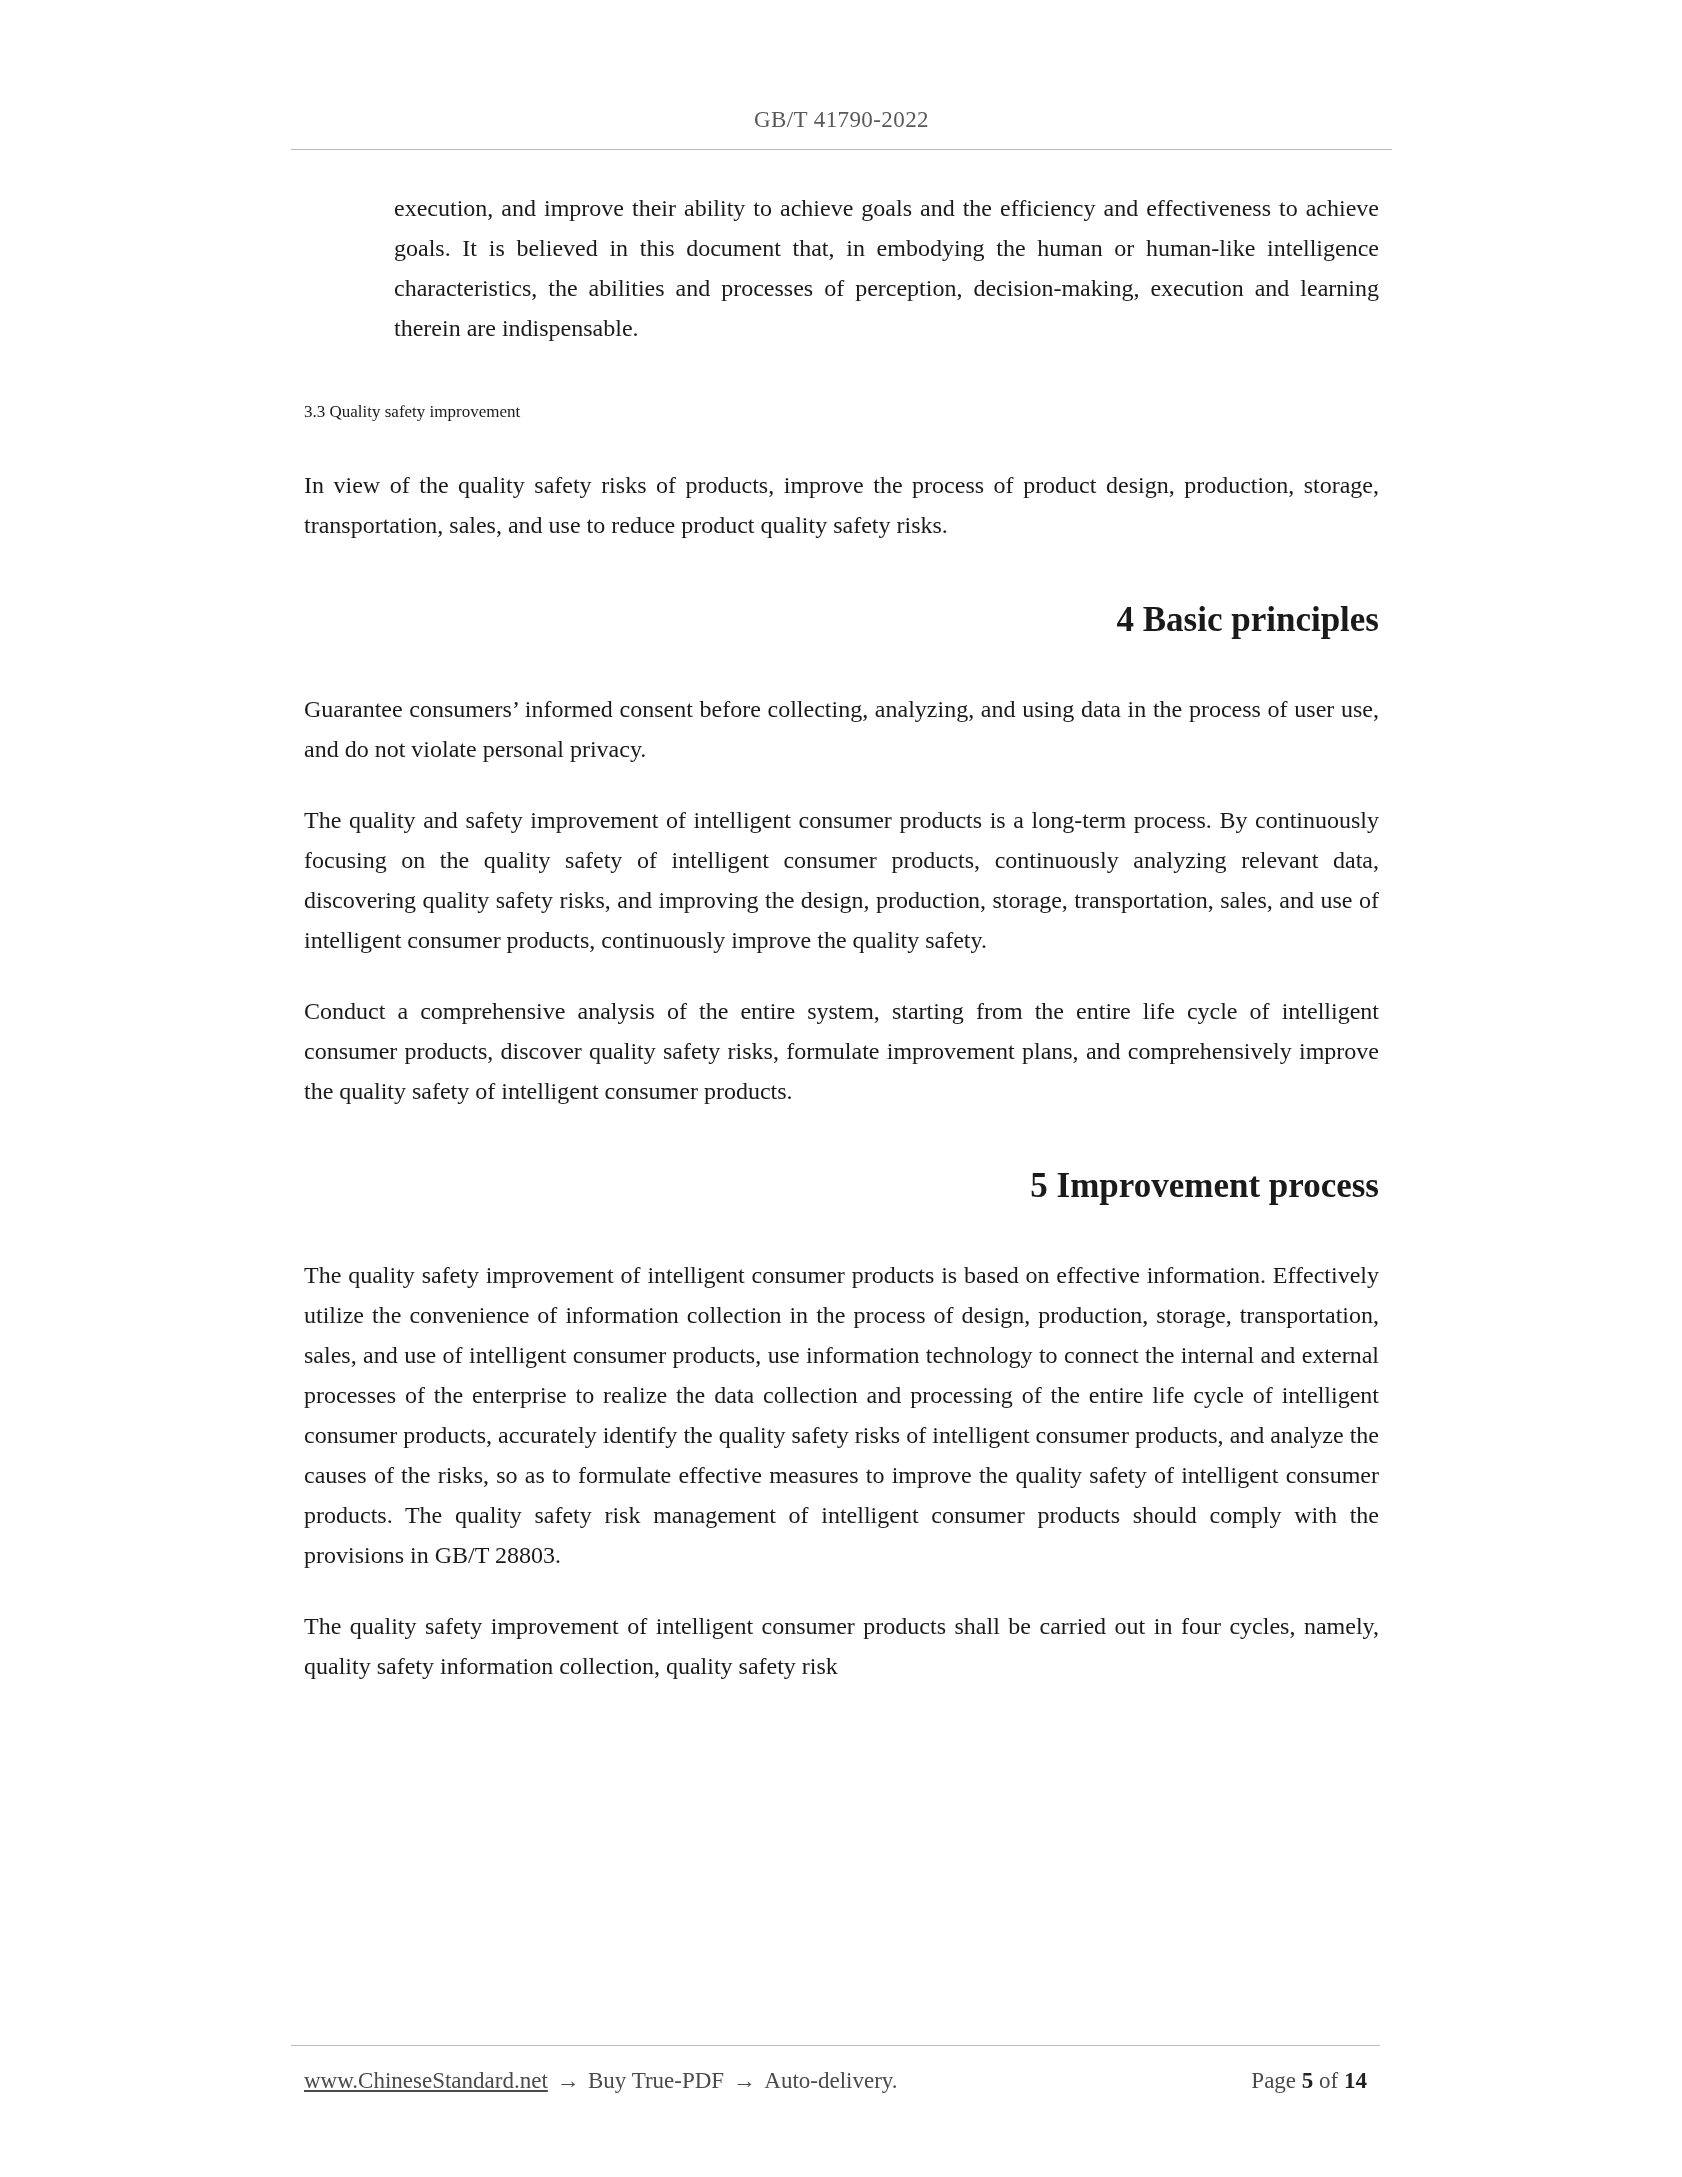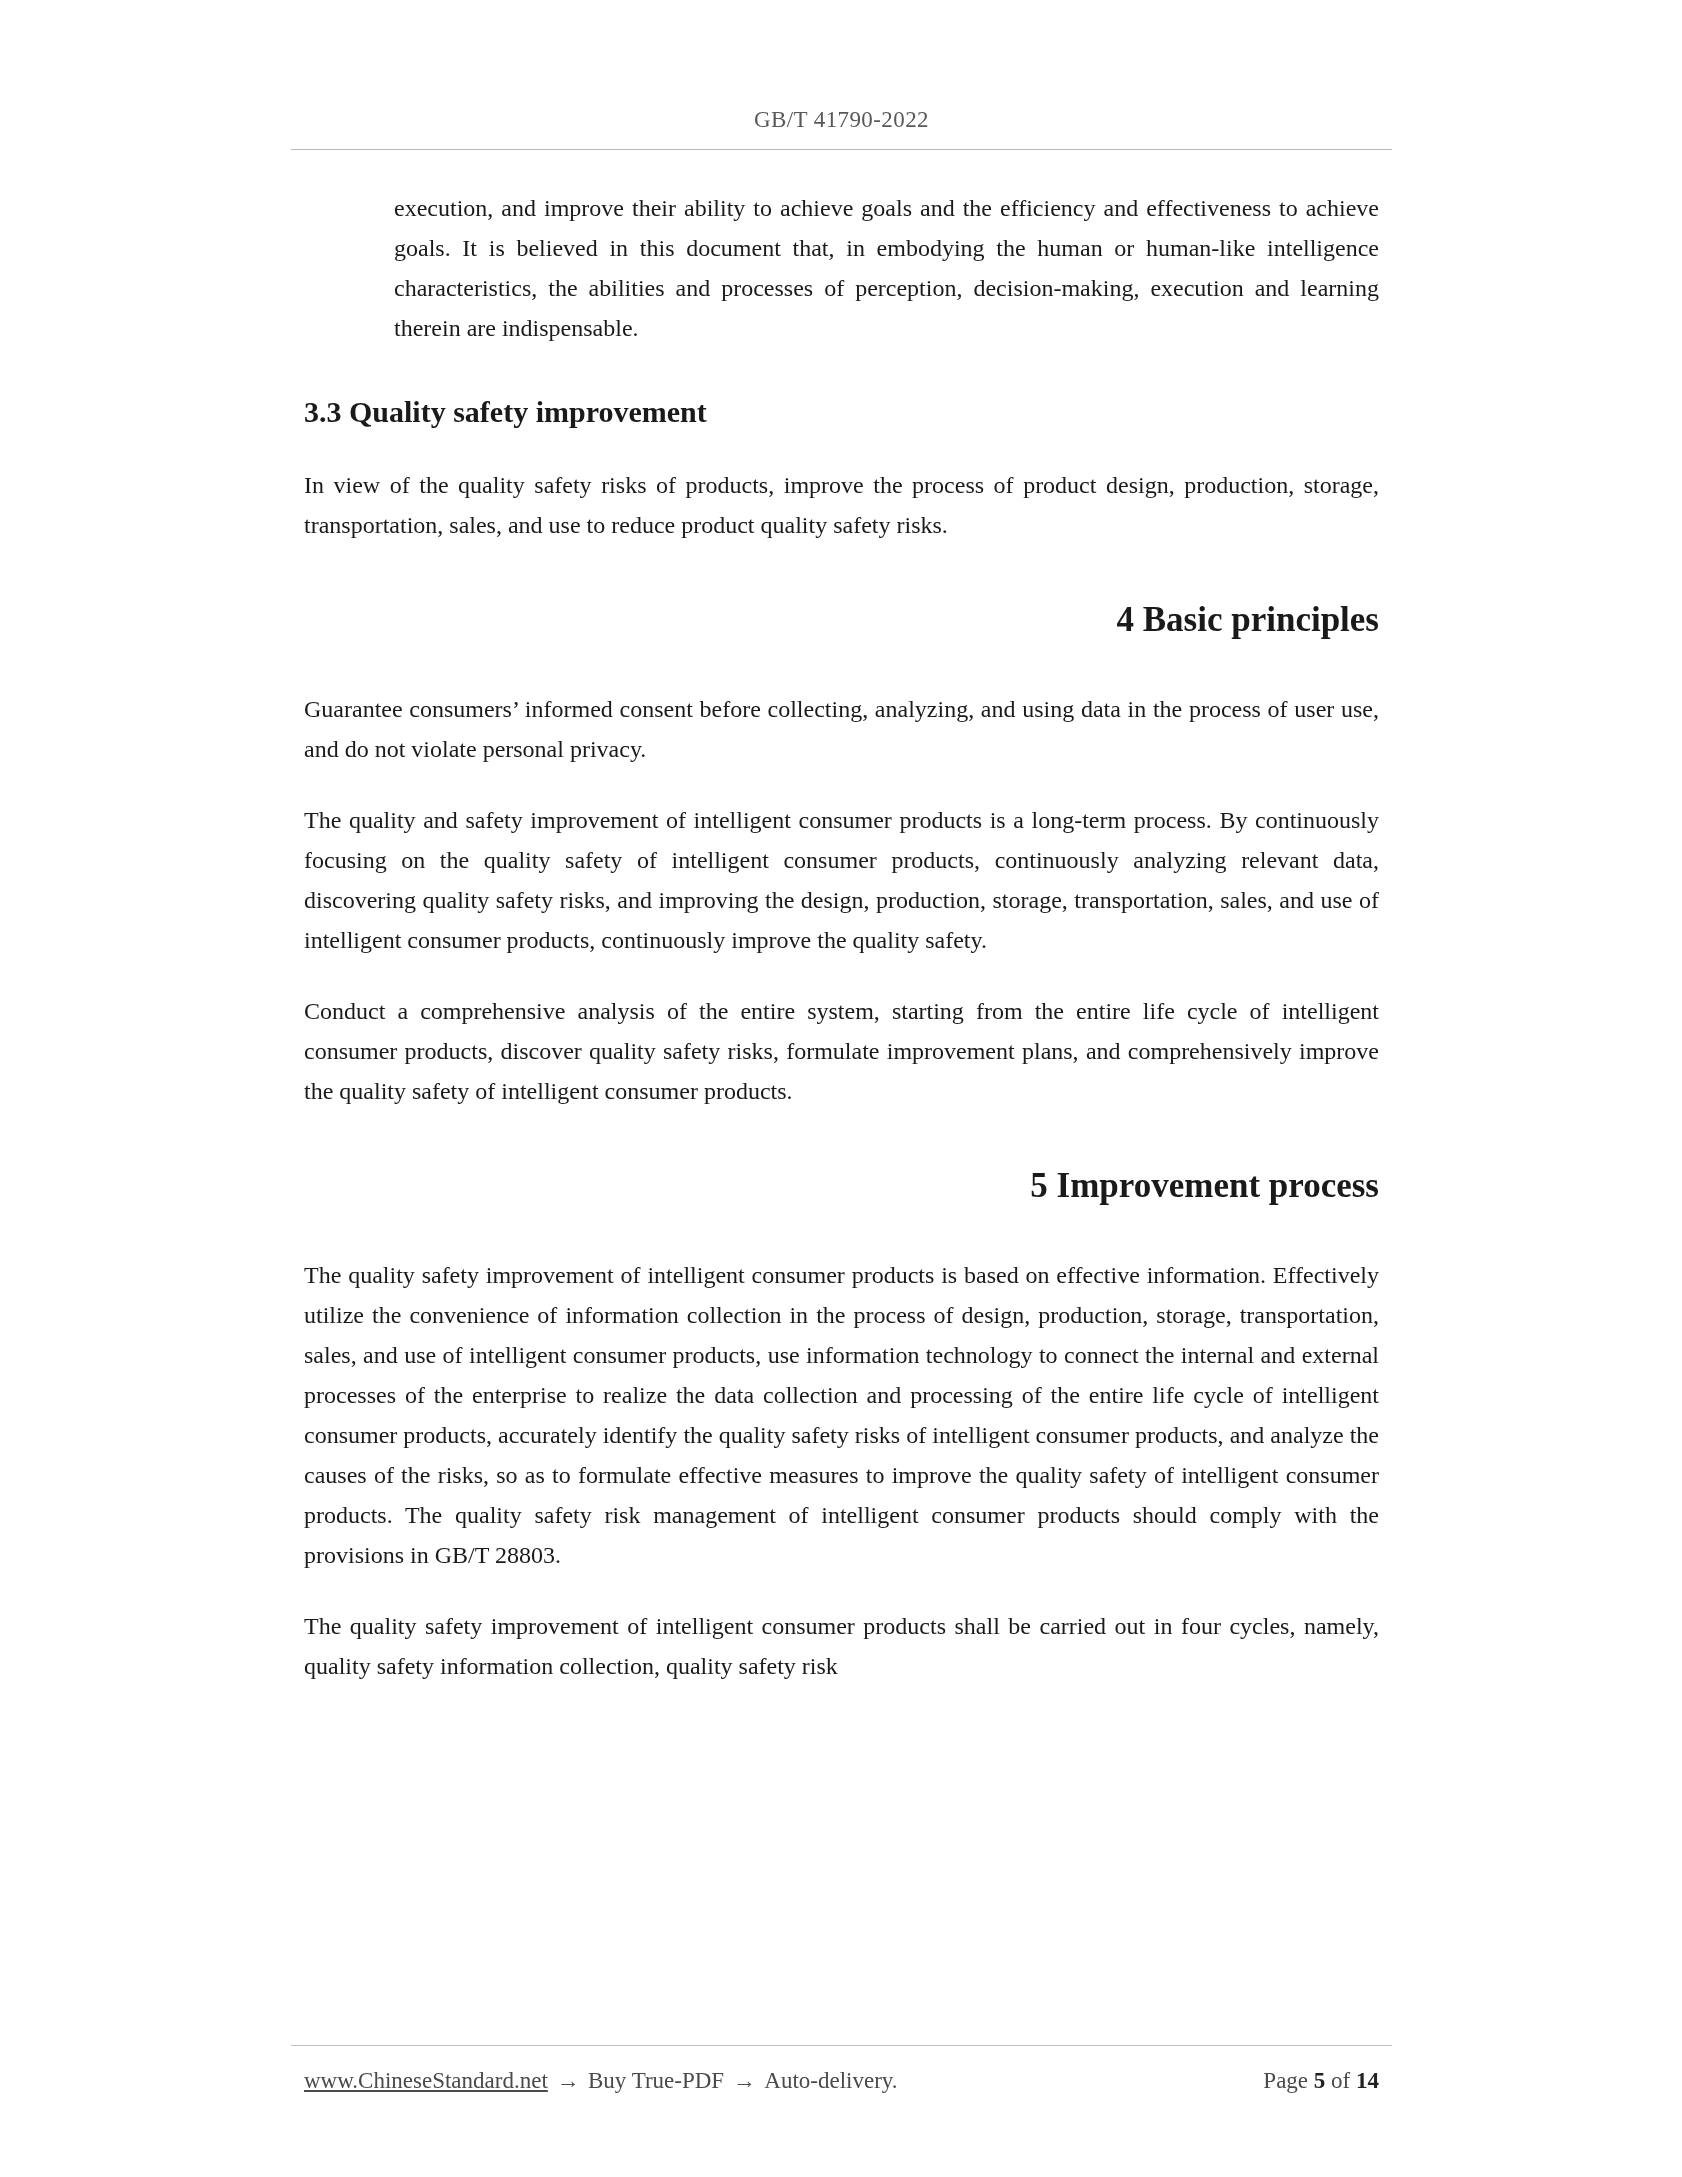--- a/index.html
+++ b/index.html
@@ -35,36 +35,36 @@
   .para { margin-bottom: 31px; }
   .para-indent {
     padding-left: 90px;
     margin-bottom: 44px;
   }
   .para-source {
     margin-bottom: 31px;
     text-align: left;
   }
   .subheading {
-    font-weight: bold;
-    font-size: 30px;
+    font-weight: normal;
+    font-size: 17px;
     margin: 38px 0 33px 0;
     text-align: left;
   }
   .heading1 {
     font-weight: bold;
     font-size: 35px;
     line-height: 42px;
     margin: 54px 0 48px 0;
     text-align: right;
   }
   .page-footer {
     position: absolute;
     left: 0;
-    right: 0;
+    right: 12px;
     bottom: 83px;
   }
   .footer-rule {
     border: none;
     border-top: 1.7px solid #c0c0c0;
     margin: 0 291px 22.5px 291px;
   }
   .footer-row {
     margin: 0 304px;
     display: flex;

